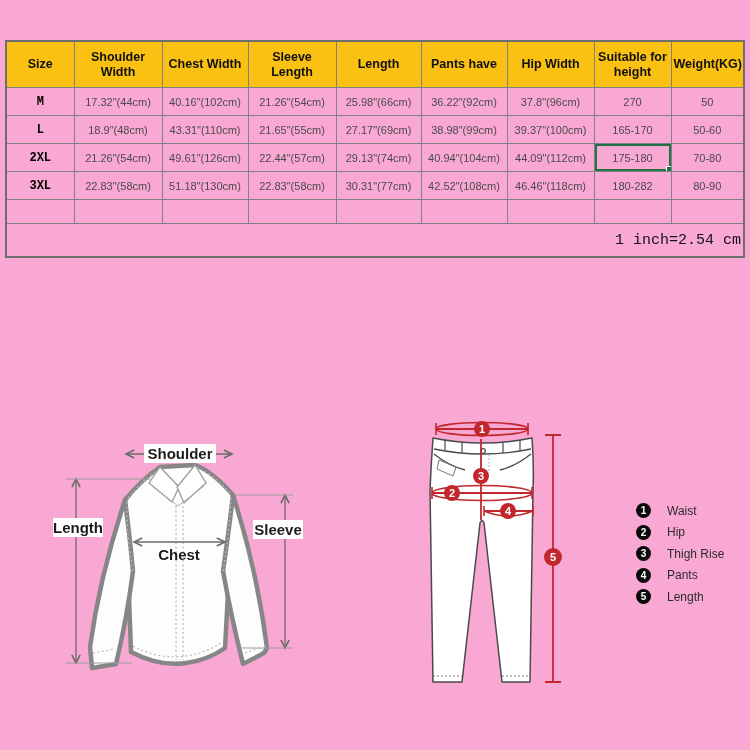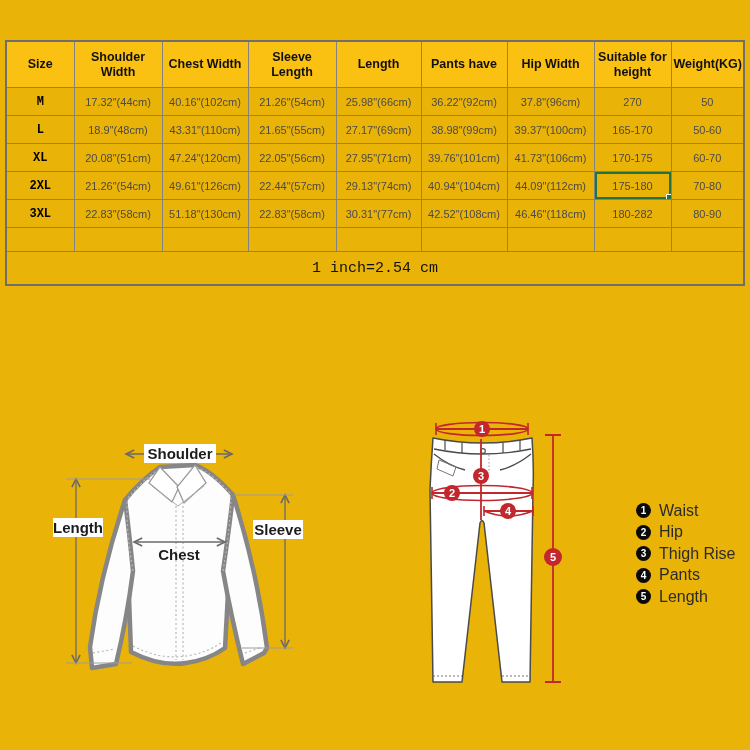--- a/index.html
+++ b/index.html
@@ -1,46 +1,46 @@
 <!DOCTYPE html>
 <html><head>
 <meta charset="utf-8">
 <style>
   html,body{margin:0;padding:0;background:#fff;}
-  .canvas{position:relative;width:750px;height:750px;background:#eab308;overflow:hidden;
+  .canvas{position:relative;width:750px;height:750px;background:#f9a8d4;overflow:hidden;
           font-family:"Liberation Sans",sans-serif;}
 
   
   table.sizechart{position:absolute;left:5px;top:40px;width:738px;border-collapse:collapse;
                   table-layout:fixed;border:2px solid #6e6e6e;}
   table.sizechart th,table.sizechart td{border:1px solid #828282;text-align:center;vertical-align:middle;
                   padding:1px 2px;overflow:hidden;}
   table.sizechart th{background:#FBC112;color:#111;font-size:12.5px;font-weight:bold;
                   height:43px;line-height:1.2;}
   tr.datarow{height:28px;}
   tr.datarow td{font-size:11px;color:#4a4a4a;}
   tr.datarow td.size{font-family:"Liberation Mono",monospace;font-weight:bold;color:#000;font-size:12px;}
   tr.emptyrow{height:24px;}
   td.selected{position:relative;box-shadow:inset 0 0 0 2px #217346;}
   td.selected::after{content:"";position:absolute;right:-3px;bottom:-3px;width:6px;height:6px;
                   background:#217346;border:1px solid #fff;z-index:2;}
-  tr.noterow td{font-family:"Liberation Mono",monospace;font-size:15px;color:#111;height:30px;}
+  tr.noterow td{font-family:"Liberation Mono",monospace;font-size:15px;color:#111;height:30px;text-align:right;}
 
   
   svg.diagrams{position:absolute;left:0;top:390px;}
   .dlabel{font-family:"Liberation Sans",sans-serif;font-size:15px;font-weight:600;fill:#1c1c1c;}
   .mnum{font-family:"Liberation Sans",sans-serif;font-size:11px;font-weight:bold;fill:#ffffff;}
 
   
   .legend{position:absolute;left:636px;top:503px;}
   .legend .item{display:flex;align-items:center;height:15px;margin-bottom:6.5px;}
   .legend .dot{width:15px;height:15px;border-radius:50%;background:#0a0a0a;color:#fff;
                font-size:10px;font-weight:bold;display:flex;align-items:center;justify-content:center;
                flex:0 0 15px;}
-  .legend .lbl{margin-left:8px;font-size:16px;color:#2b2b2b;white-space:nowrap;}
+  .legend .lbl{margin-left:16px;font-size:12px;color:#2b2b2b;white-space:nowrap;}
 </style>
 </head>
 <body>
 
 <div class="canvas">
 
   <table class="sizechart">
     <colgroup>
       <col style="width:68px">
         <col style="width:88px">
@@ -82,31 +82,20 @@
           <td>18.9"(48cm)</td>
           <td>43.31"(110cm)</td>
           <td>21.65"(55cm)</td>
           <td>27.17"(69cm)</td>
           <td>38.98"(99cm)</td>
           <td>39.37"(100cm)</td>
           <td>165-170</td>
           <td>50-60</td>
         </tr>
         <tr class="datarow">
-          <td class="size">XL</td>
-          <td>20.08"(51cm)</td>
-          <td>47.24"(120cm)</td>
-          <td>22.05"(56cm)</td>
-          <td>27.95"(71cm)</td>
-          <td>39.76"(101cm)</td>
-          <td>41.73"(106cm)</td>
-          <td>170-175</td>
-          <td>60-70</td>
-        </tr>
-        <tr class="datarow">
           <td class="size">2XL</td>
           <td>21.26"(54cm)</td>
           <td>49.61"(126cm)</td>
           <td>22.44"(57cm)</td>
           <td>29.13"(74cm)</td>
           <td>40.94"(104cm)</td>
           <td>44.09"(112cm)</td>
           <td class="selected">175-180</td>
           <td>70-80</td>
         </tr>

